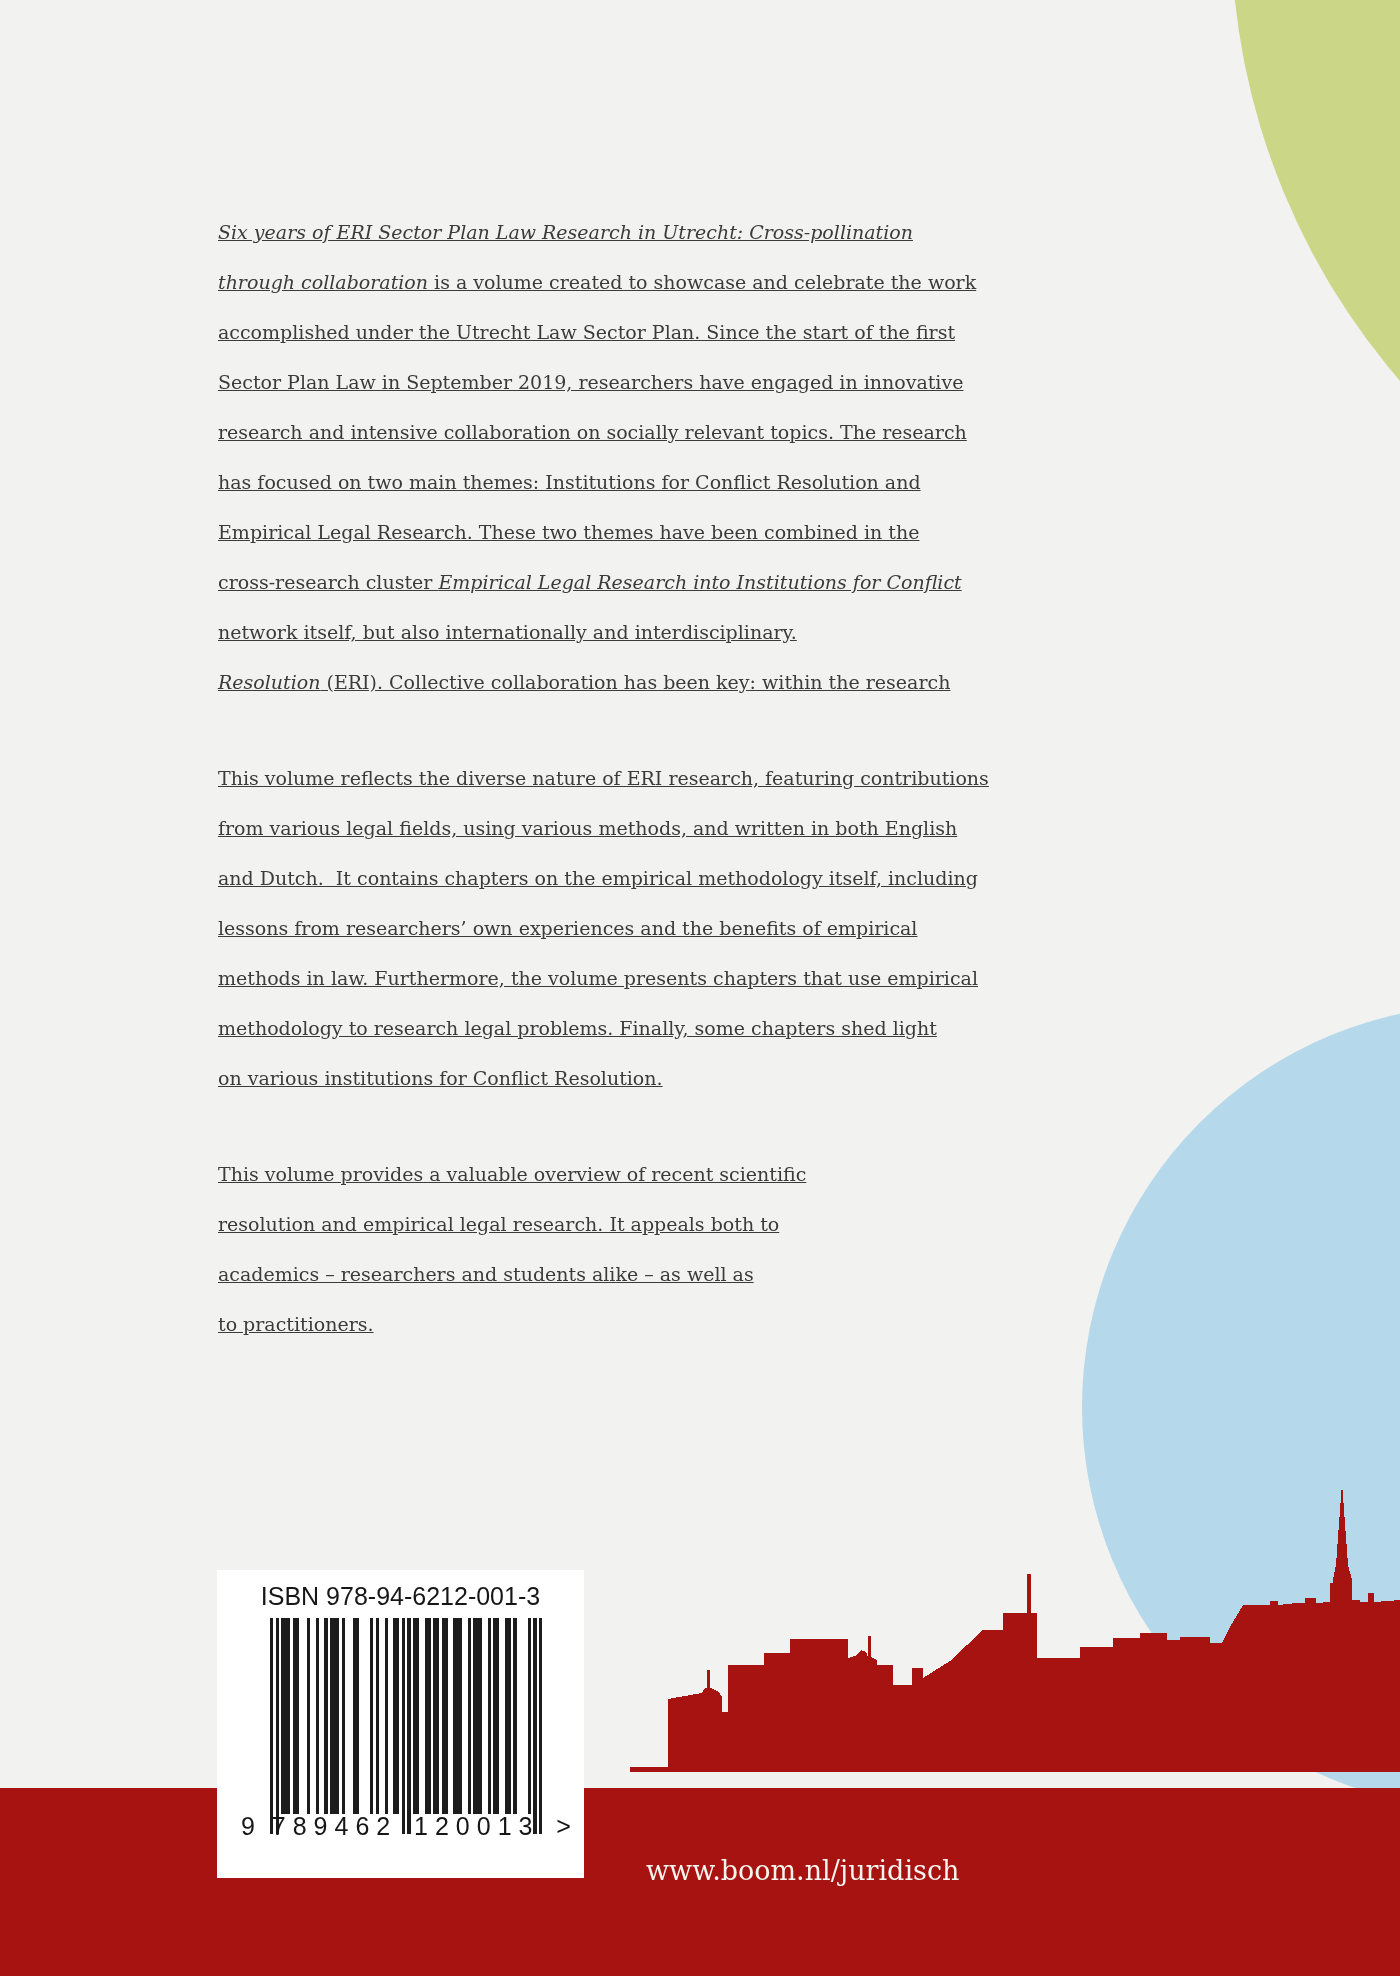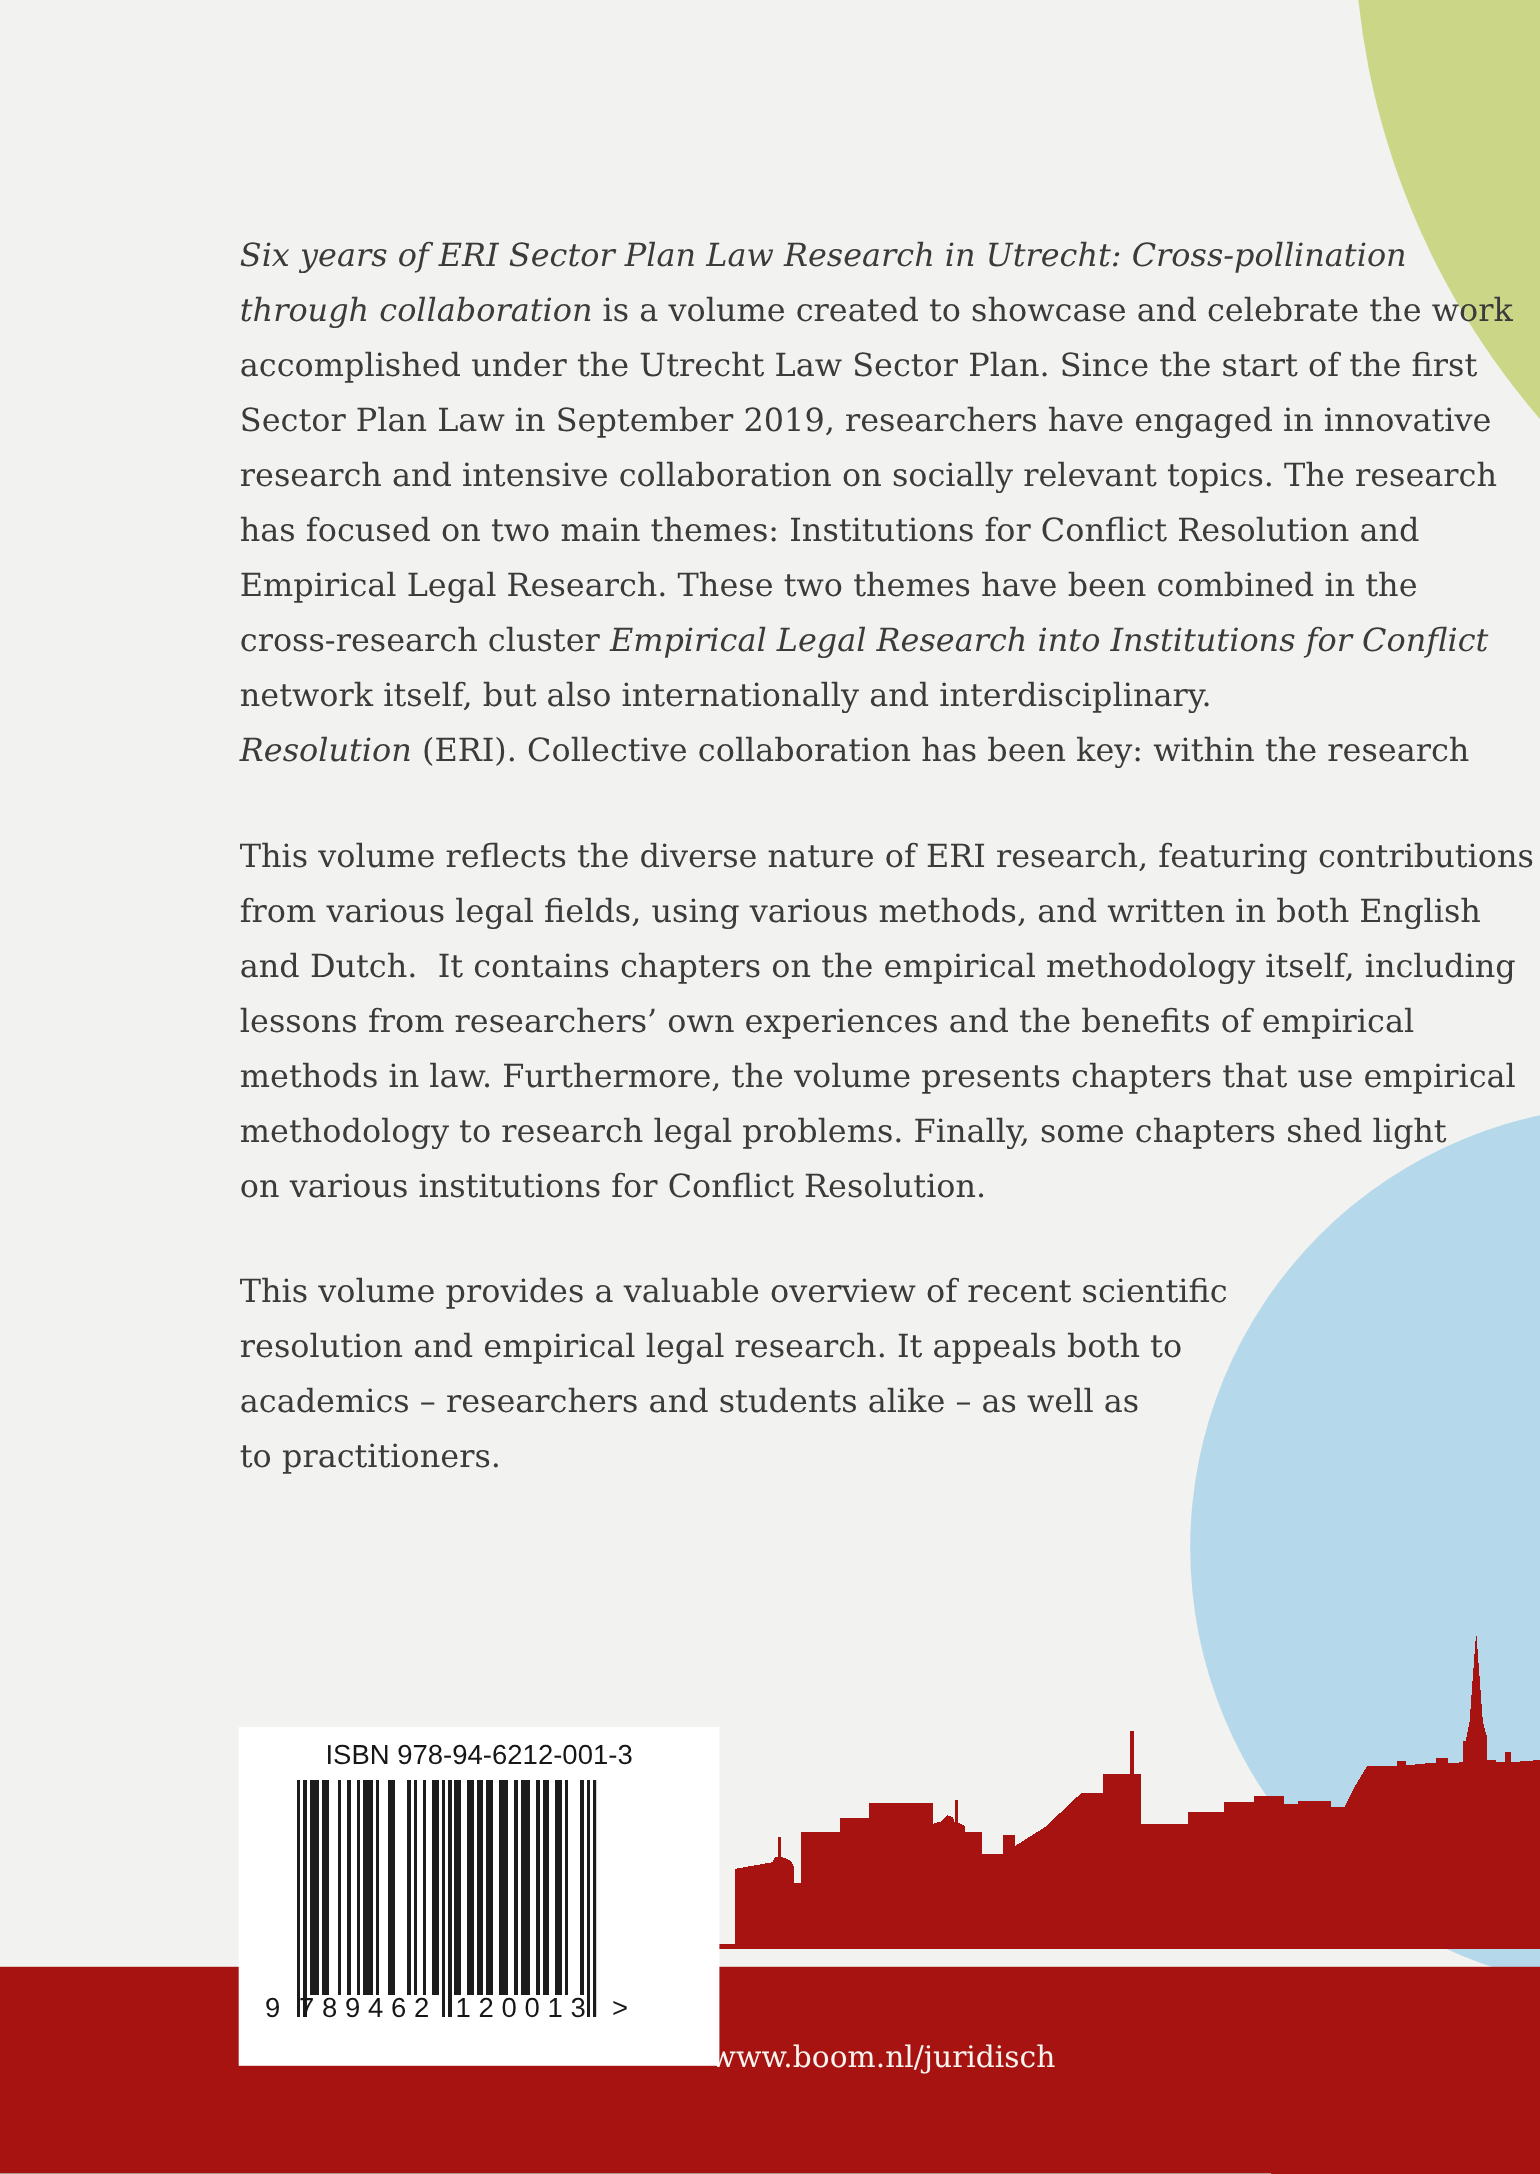--- a/index.html
+++ b/index.html
@@ -8,34 +8,34 @@
     width:1400px;height:1976px;
     background:#f2f2f0;
     overflow:hidden;
     font-family:"DejaVu Serif", serif;
   }
   .circle{position:absolute;border-radius:50%;}
   .green-circle{left:1231px;top:-767px;width:1388px;height:1388px;}
   .blue-circle{left:1082px;top:1005px;width:804px;height:804px;}
   .blurb{
     position:absolute;left:218px;top:207px;width:1010px;
-    font-size:29px;line-height:50px;
+    font-size:19px;line-height:50px;text-decoration:underline;
   }
   .para{margin:0 0 46px 0;}
   .para:last-child{margin-bottom:0;}
   .line{white-space:nowrap;}
   .line em{font-style:italic;}
   .skyline{position:absolute;left:0;top:1470px;width:1400px;height:302px;display:block;}
   .red-band{position:absolute;left:0;top:1788px;width:1400px;height:188px;}
   .publisher-url{
     position:absolute;left:646px;top:1854px;width:300px;
     text-align:left;color:#f7f3ee;font-size:27px;line-height:34px;
   }
   .isbn-box{
-    position:absolute;left:217px;top:1570px;width:437px;height:308px;
+    position:absolute;left:217px;top:1570px;width:367px;height:308px;
     background:#ffffff;
   }
   .isbn-label{
     position:absolute;left:0;top:12px;width:100%;
     text-align:center;
     font-family:"Liberation Sans", sans-serif;
     font-size:25px;color:#161616;letter-spacing:0px;
   }
   .barcode-svg{position:absolute;left:53px;top:48px;display:block;}
   .barcode-digits{

